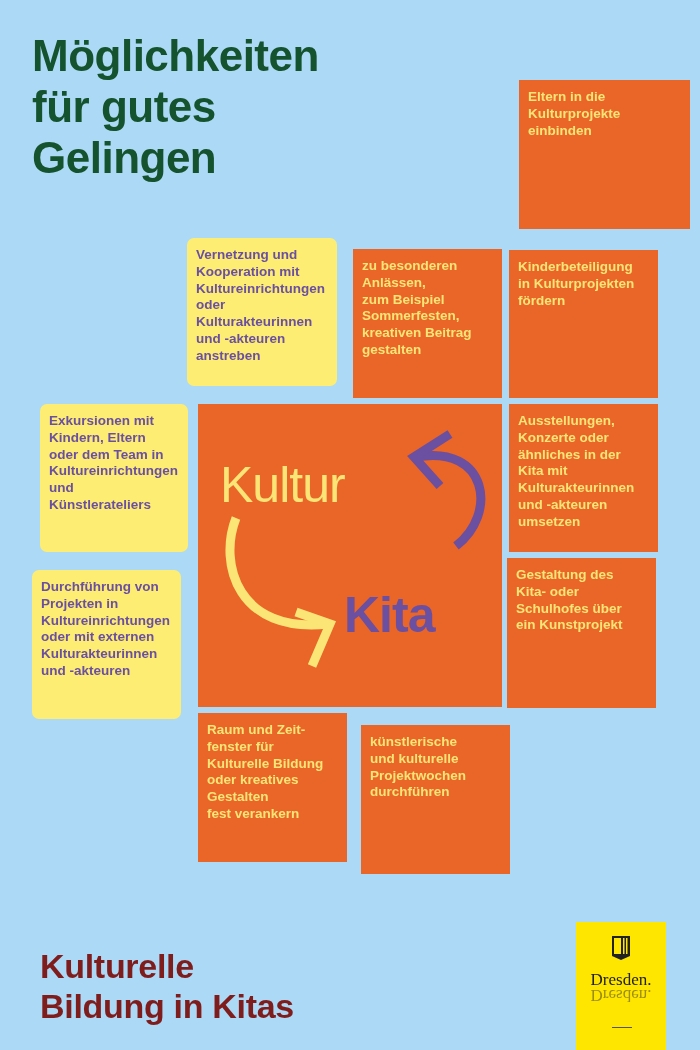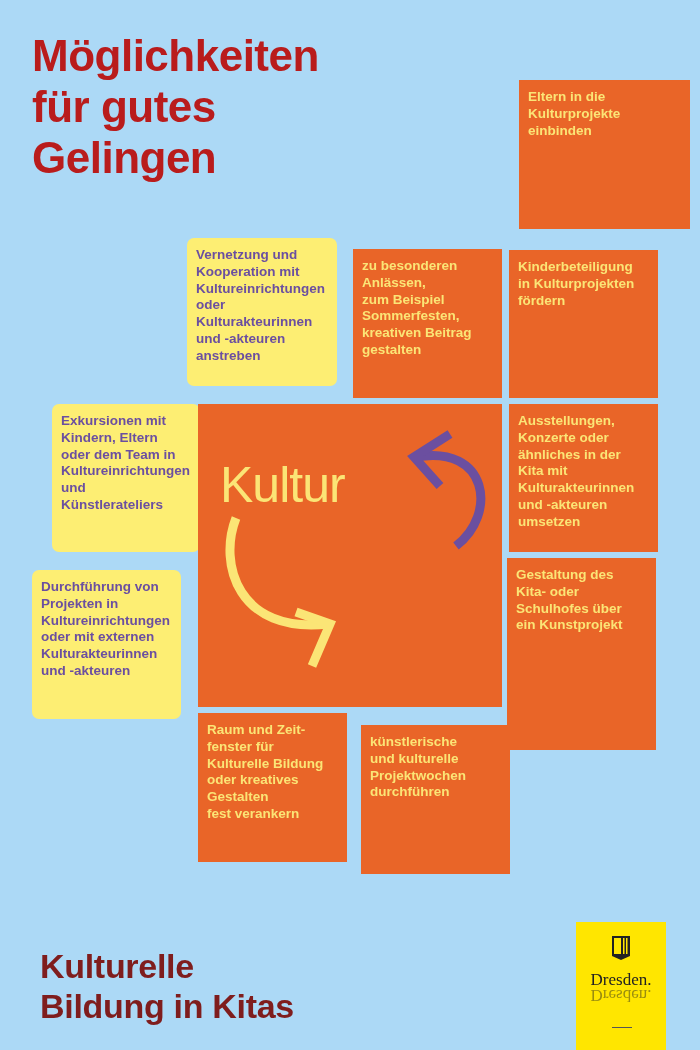--- a/index.html
+++ b/index.html
@@ -1,17 +1,17 @@
 <!DOCTYPE html>
 <html><head>
 <meta charset="utf-8">
 <style>
   html,body{margin:0;padding:0;}
   body{width:700px;height:1050px;background:#acd9f6;position:relative;overflow:hidden;font-family:"Liberation Sans",sans-serif;}
-  .title{position:absolute;left:32px;top:30px;color:#b91c1c;font-weight:bold;font-size:44px;line-height:51px;letter-spacing:-0.5px;margin:0;}
+  .title{position:absolute;left:32px;top:30px;color:#14532d;font-weight:bold;font-size:44px;line-height:51px;letter-spacing:-0.5px;margin:0;}
   .subtitle{position:absolute;left:32px;top:938px;color:#7f1d1d;font-weight:bold;font-size:34px;line-height:40px;letter-spacing:-0.3px;margin:8px;}
   .card{position:absolute;box-sizing:border-box;padding:9px 9px;font-weight:bold;font-size:13.5px;line-height:16.8px;white-space:pre-line;}
   .orange{background:#e96528;color:#fbe576;}
   .yellow{background:#fdee73;color:#6b4fa0;border-radius:7px;}
   .center{position:absolute;left:198px;top:404px;width:304px;height:303px;background:#e96528;}
   .kultur{position:absolute;left:22px;top:52px;font-weight:normal;font-size:50px;color:#fbe576;letter-spacing:-1px;}
   .kita{position:absolute;left:146px;top:182px;font-weight:bold;font-size:50px;color:#6b4fa0;letter-spacing:-1px;}
   .arrows{position:absolute;left:0;top:0;}
   .logo{position:absolute;left:576px;top:922px;width:90px;height:128px;background:#ffe600;}
   .crest{position:absolute;left:36px;top:14px;width:18px;height:24px;}
@@ -39,40 +39,40 @@
 anstreben</div>
 <div class="card orange" style="left:353px;top:249px;width:149px;height:149px;">zu besonderen
 Anlässen,
 zum Beispiel
 Sommerfesten,
 kreativen Beitrag
 gestalten</div>
 <div class="card orange" style="left:509px;top:250px;width:149px;height:148px;">Kinderbeteiligung
 in Kulturprojekten
 fördern</div>
-<div class="card yellow" style="left:52px;top:404px;width:148px;height:148px;">Exkursionen mit
+<div class="card yellow" style="left:40px;top:404px;width:148px;height:148px;">Exkursionen mit
 Kindern, Eltern
 oder dem Team in
 Kultureinrichtungen
 und
 Künstlerateliers</div>
 <div class="card orange" style="left:509px;top:404px;width:149px;height:148px;">Ausstellungen,
 Konzerte oder
 ähnliches in der
 Kita mit
 Kulturakteurinnen
 und -akteuren
 umsetzen</div>
 <div class="card yellow" style="left:32px;top:570px;width:149px;height:149px;">Durchführung von
 Projekten in
 Kultureinrichtungen
 oder mit externen
 Kulturakteurinnen
 und -akteuren</div>
-<div class="card orange" style="left:507px;top:558px;width:149px;height:192px;">Gestaltung des
+<div class="card orange" style="left:507px;top:558px;width:149px;height:150px;">Gestaltung des
 Kita- oder
 Schulhofes über
 ein Kunstprojekt</div>
 <div class="card orange" style="left:198px;top:713px;width:149px;height:149px;">Raum und Zeit-
 fenster für
 Kulturelle Bildung
 oder kreatives
 Gestalten
 fest verankern</div>
 <div class="card orange" style="left:361px;top:725px;width:149px;height:149px;">künstlerische
@@ -81,20 +81,21 @@
 durchführen</div>
 
 <div class="center">
   <svg class="arrows" width="304" height="303" viewBox="0 0 304 303">
     <path d="M258 142 C300 110 290 40 218 53" fill="none" stroke="#6b4fa0" stroke-width="9"></path>
     <path d="M252 30 L216 53 L242 82" fill="none" stroke="#6b4fa0" stroke-width="9"></path>
     <path d="M38 114 C20 160 40 230 130 220" fill="none" stroke="#fbe576" stroke-width="9"></path>
     <path d="M98 208 L132 220 L114 262" fill="none" stroke="#fbe576" stroke-width="9"></path>
   </svg>
   <div class="kultur">Kultur</div>
+  <div class="kita">Kita</div>
 </div>
 
 <h2 class="subtitle" style="white-space:pre-line;">Kulturelle
 Bildung in Kitas</h2>
 
 <div class="logo">
   <svg class="crest" viewBox="0 0 18 24">
     <rect x="0" y="0" width="18" height="20" fill="#222"></rect>
     <rect x="2" y="2" width="7" height="16" fill="#ffe600"></rect>
     <rect x="11" y="2" width="1.5" height="16" fill="#ffe600"></rect>

